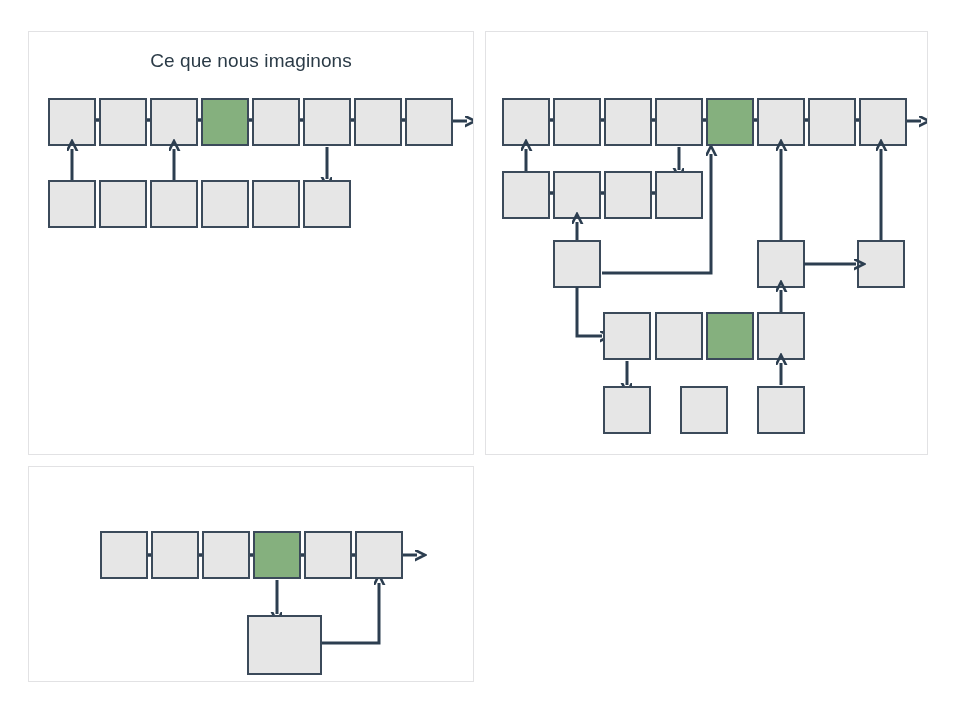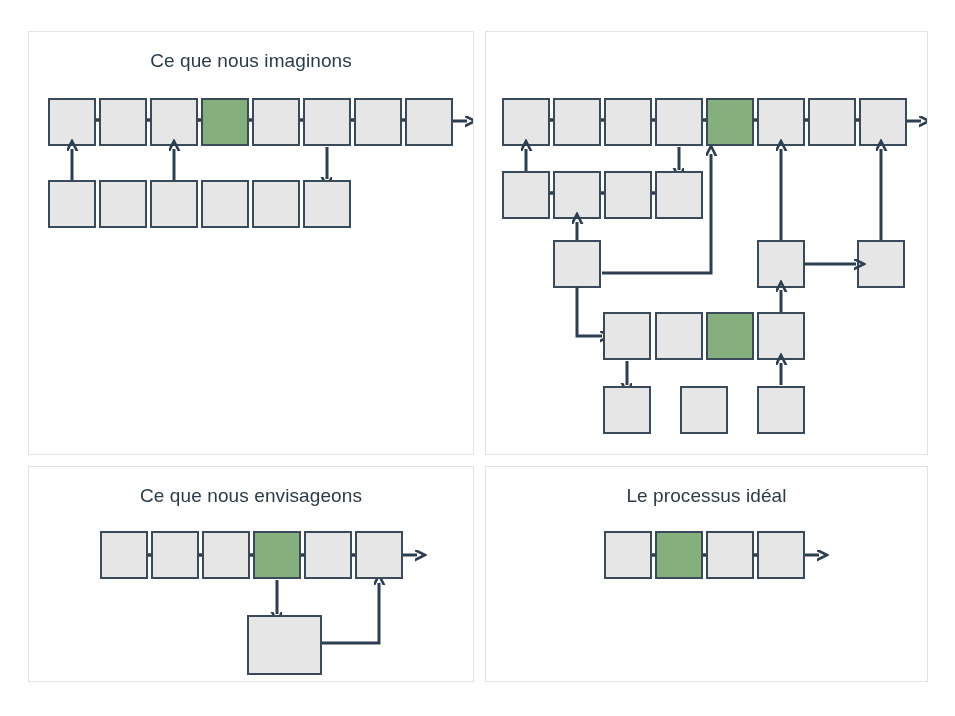--- a/index.html
+++ b/index.html
@@ -201,21 +201,20 @@
           <g>
             <rect class="node-body" x="118" y="355" width="46" height="46"></rect>
             <rect class="node-body" x="195" y="355" width="46" height="46"></rect>
             <rect class="node-body" x="272" y="355" width="46" height="46"></rect>
           </g>
         </svg>
       </div>
     </div>
 
     <div class="panel">
-      <div class="panel-title">Ce que nous envisageons</div>
       <div class="panel-canvas">
         <svg width="446" height="216" viewBox="0 0 446 216">
           <defs>
             <marker id="ah3" markerWidth="12" markerHeight="12" refX="2" refY="5" orient="auto" markerUnits="userSpaceOnUse">
               <path d="M0,0 L10,5 L0,10" fill="none" stroke="#2c3e50" stroke-width="2.6" stroke-linecap="square"></path>
             </marker>
           </defs>
 
           <path class="edge" d="M 292 176 L 350 176 L 350 116" marker-end="url(#ah3)"></path>
 
@@ -238,42 +237,15 @@
 
           <line class="edge" x1="374" y1="88" x2="388" y2="88" marker-end="url(#ah3)"></line>
 
           <line class="edge" x1="248" y1="113" x2="248" y2="147" marker-end="url(#ah3)"></line>
 
           <rect class="node-body" x="219" y="149" width="73" height="58"></rect>
         </svg>
       </div>
     </div>
 
-    <div class="panel">
-      <div class="panel-title">Le processus idéal</div>
-      <div class="panel-canvas">
-        <svg width="443" height="216" viewBox="0 0 443 216">
-          <defs>
-            <marker id="ah4" markerWidth="12" markerHeight="12" refX="2" refY="5" orient="auto" markerUnits="userSpaceOnUse">
-              <path d="M0,0 L10,5 L0,10" fill="none" stroke="#2c3e50" stroke-width="2.6" stroke-linecap="square"></path>
-            </marker>
-          </defs>
-
-          <g>
-            <line class="connector" x1="165" y1="88" x2="171" y2="88"></line>
-            <line class="connector" x1="216" y1="88" x2="222" y2="88"></line>
-            <line class="connector" x1="267" y1="88" x2="273" y2="88"></line>
-          </g>
-
-          <g>
-            <rect class="node-body" x="119" y="65" width="46" height="46"></rect>
-            <rect class="node-body green" x="170" y="65" width="46" height="46"></rect>
-            <rect class="node-body" x="221" y="65" width="46" height="46"></rect>
-            <rect class="node-body" x="272" y="65" width="46" height="46"></rect>
-          </g>
-
-          <line class="edge" x1="319" y1="88" x2="333" y2="88" marker-end="url(#ah4)"></line>
-        </svg>
-      </div>
-    </div>
 
   </div>
 </div>
 
 </body></html>

